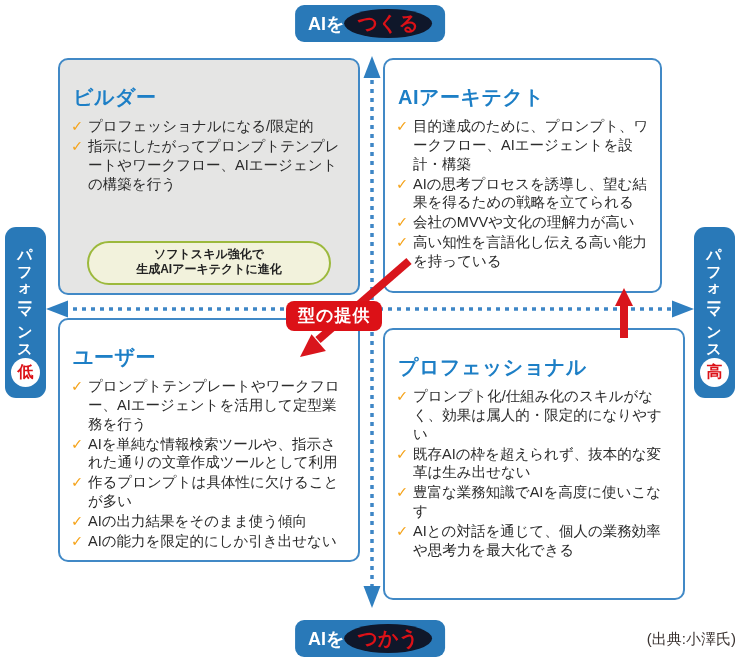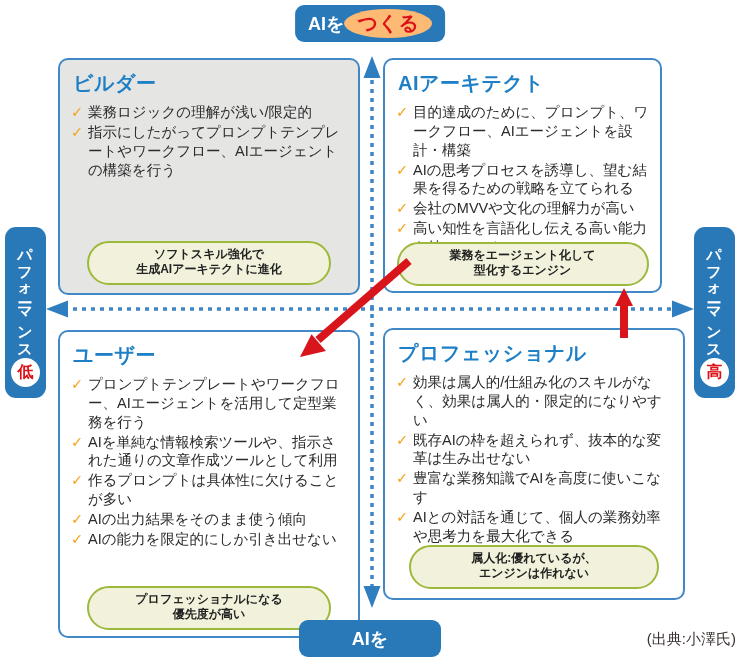--- a/index.html
+++ b/index.html
@@ -11,21 +11,21 @@
   }
   
   .h-pill {
     position: absolute; left: 50%; transform: translateX(-50%);
     height: 37px; min-width: 142px; background: #2979b8; border-radius: 9px;
     display: flex; align-items: center; justify-content: center; 
     padding: 0 13px; z-index: 8;
   }
   .h-pill .prefix { color: #fff; font-weight: bold; font-size: 18px; }
   .h-pill .oval {
-    background: #fdba74; border-radius: 50%; padding: 2px 13px 3px;
+    background: #0f172a; border-radius: 50%; padding: 2px 13px 3px;
     color: #dc1117; font-weight: bold; font-size: 20px; line-height: 1.2;
   }
   
   .v-pill {
     position: absolute; top: 227px; width: 41px; height: 171px;
     background: #2979b8; border-radius: 11px; z-index: 8;
     display: flex; flex-direction: column; align-items: center; justify-content: flex-start;
     padding: 10px 0 7px;
   }
   .v-pill .vtext {
@@ -36,21 +36,21 @@
     width: 29px; height: 29px; border-radius: 50%; background: #fff;
     color: #dc1117; font-weight: bold; font-size: 16px;
     display: flex; align-items: center; justify-content: center; margin-top: 4px;
   }
   
   .quad {
     position: absolute; border: 2px solid #4189c6; border-radius: 10px;
     background: #fff; padding: 8px 11px; z-index: 2;
   }
   .quad.gray { background: #e5e5e4; }
-  .quad h2 { color: #1d7fc6; font-size: 20px; font-weight: bold; margin: 2px 0 6px 2px; letter-spacing: 0.5px; }
+  .quad h2 { color: #1d7fc6; font-size: 20px; font-weight: bold; margin: 16px 0 6px 2px; letter-spacing: 0.5px; }
   .quad ul { list-style: none; }
   .quad li { display: flex; font-size: 14.5px; line-height: 1.3; color: #2b2b2b; font-weight: 500; margin-bottom: 1px; }
   .quad li .chk { color: #f5a31a; font-weight: bold; width: 17px; flex: 0 0 17px; }
   .quad li .btxt { flex: 1; }
   .note-pill {
     position: absolute; left: 50%; transform: translateX(-50%);
     border: 2px solid #9cb93c; background: #f2f2dc; border-radius: 26px;
     color: #222; font-weight: bold; font-size: 12px; line-height: 1.3;
     text-align: center; white-space: pre-line; padding: 4px 12px 5px;
   }
@@ -91,38 +91,39 @@
     <polygon points="624,288 615,306 633,306" fill="#d9151c"></polygon>
   </svg>
 
   <div class="h-pill" style="top:5px;">
     <span class="prefix">AIを</span>
     <span class="oval">つくる</span>
   </div>
 
   <div class="h-pill" style="top:620px;">
     <span class="prefix">AIを</span>
+    <span class="oval">つかう</span>
   </div>
 
   <div class="v-pill" style="left:5px;">
     <span class="vtext">パフォーマンス</span>
     <span class="round-badge">低</span>
   </div>
 
   <div class="v-pill" style="left:694px;">
     <span class="vtext">パフォーマンス</span>
     <span class="round-badge">高</span>
   </div>
 
   <div class="quad gray" style="left:58px; top:58px; width:302px; height:237px;">
     <h2>ビルダー</h2>
     <ul>
       <li>
           <span class="chk">✓</span>
-          <span class="btxt">業務ロジックの理解が浅い/限定的</span>
+          <span class="btxt">プロフェッショナルになる/限定的</span>
         </li>
       <li>
           <span class="chk">✓</span>
           <span class="btxt">指示にしたがってプロンプトテンプレートやワークフロー、AIエージェントの構築を行う</span>
         </li>
     </ul>
     <div class="note-pill" style="bottom:8px; width:244px;">ソフトスキル強化で
 生成AIアーキテクトに進化</div>
   </div>
 
@@ -139,25 +140,23 @@
         </li>
       <li>
           <span class="chk">✓</span>
           <span class="btxt">会社のMVVや文化の理解力が高い</span>
         </li>
       <li>
           <span class="chk">✓</span>
           <span class="btxt">高い知性を言語化し伝える高い能力を持っている</span>
         </li>
     </ul>
-    <div class="note-pill" style="bottom:5px; width:252px;">業務をエージェント化して
-型化するエンジン</div>
-  </div>
-
-  <div class="quad" style="left:58px; top:330px; width:302px; height:308px;">
+  </div>
+
+  <div class="quad" style="left:58px; top:318px; width:302px; height:244px;">
     <h2>ユーザー</h2>
     <ul>
       <li>
           <span class="chk">✓</span>
           <span class="btxt">プロンプトテンプレートやワークフロー、AIエージェントを活用して定型業務を行う</span>
         </li>
       <li>
           <span class="chk">✓</span>
           <span class="btxt">AIを単純な情報検索ツールや、指示された通りの文章作成ツールとして利用</span>
         </li>
@@ -167,44 +166,41 @@
         </li>
       <li>
           <span class="chk">✓</span>
           <span class="btxt">AIの出力結果をそのまま使う傾向</span>
         </li>
       <li>
           <span class="chk">✓</span>
           <span class="btxt">AIの能力を限定的にしか引き出せない</span>
         </li>
     </ul>
-    <div class="note-pill" style="bottom:6px; width:244px;">プロフェッショナルになる
-優先度が高い</div>
   </div>
 
   <div class="quad" style="left:383px; top:328px; width:302px; height:272px;">
     <h2>プロフェッショナル</h2>
     <ul>
       <li>
           <span class="chk">✓</span>
-          <span class="btxt">効果は属人的/仕組み化のスキルがなく、効果は属人的・限定的になりやすい</span>
+          <span class="btxt">プロンプト化/仕組み化のスキルがなく、効果は属人的・限定的になりやすい</span>
         </li>
       <li>
           <span class="chk">✓</span>
           <span class="btxt">既存AIの枠を超えられず、抜本的な変革は生み出せない</span>
         </li>
       <li>
           <span class="chk">✓</span>
           <span class="btxt">豊富な業務知識でAIを高度に使いこなす</span>
         </li>
       <li>
           <span class="chk">✓</span>
           <span class="btxt">AIとの対話を通じて、個人の業務効率や思考力を最大化できる</span>
         </li>
     </ul>
-    <div class="note-pill" style="bottom:9px; width:250px;">属人化:優れているが、
-エンジンは作れない</div>
-  </div>
-
+  </div>
+
+  <div class="red-badge" style="left:286px; top:301px;">型の提供</div>
 
   <div class="attribution">(出典:小澤氏)</div>
 
 </div>
 
 </body></html>

